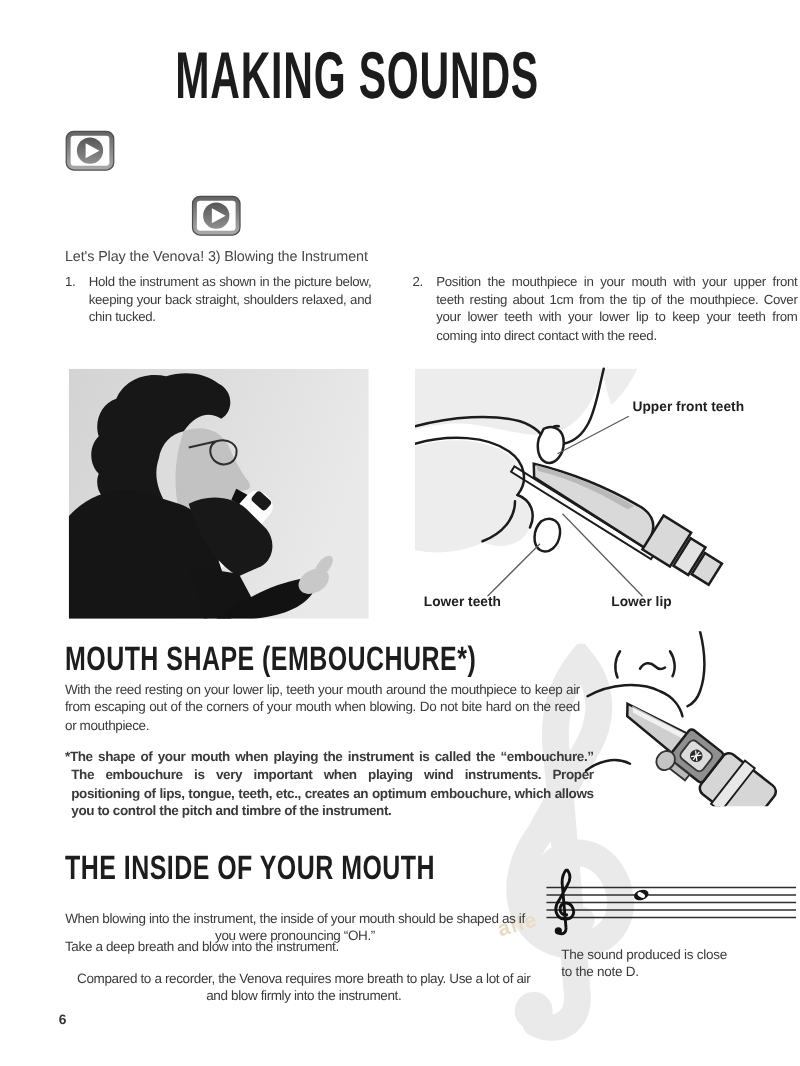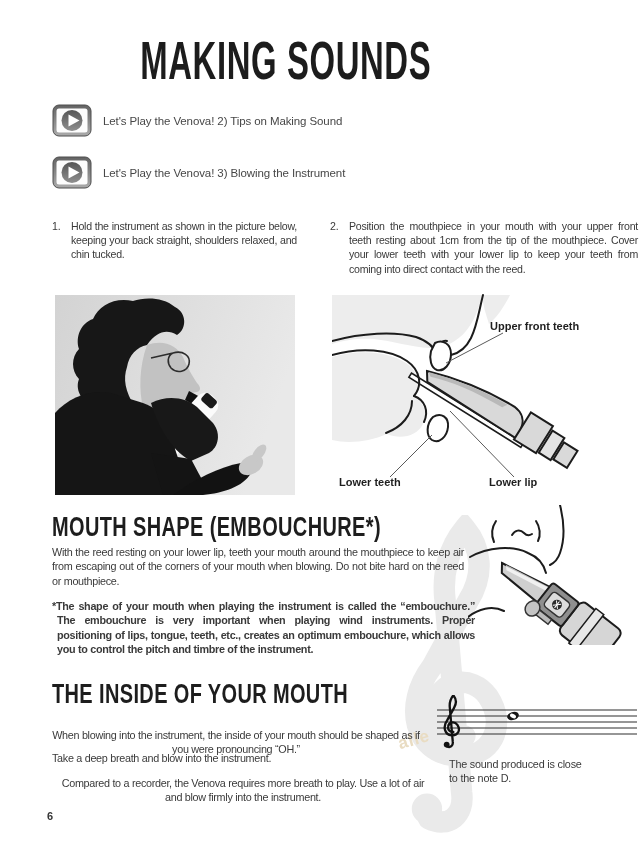--- a/index.html
+++ b/index.html
@@ -83,23 +83,22 @@
   <div class="content">
 
     <div class="title-wrap">
       <span class="title-text">MAKING SOUNDS</span>
     </div>
 
     <div class="video-row" style="top:104px;">
       <svg width="40" height="33" viewBox="0 0 40 33">
           <use href="#playIcon"></use>
         </svg>
-      <span class="video-label">Let's Play the Venova! 2) Tips on Making Sound</span>
-    </div>
-    <div class="video-row" style="top:156px;">
+    </div>
+    <div class="video-row" style="top:156px;flex-direction:column;">
       <svg width="40" height="33" viewBox="0 0 40 33">
           <use href="#playIcon"></use>
         </svg>
       <span class="video-label">Let's Play the Venova! 3) Blowing the Instrument</span>
     </div>
 
     <div class="step" style="left:52px;width:245px;">
       <span class="num">1.</span>
       <span class="txt">Hold the instrument as shown in the picture below, keeping your back straight, shoulders relaxed, and chin tucked.</span>
     </div>
@@ -165,21 +164,21 @@
 
         <path d="M103,50 C111,46 119,51 119,61 C119,71 112,79 105,77 C99,75 97,66 99,58 Z" fill="#ffffff" stroke="#1c1c1c" stroke-width="2"></path>
         <path d="M101,124 C109,119 117,124 116,134 C115,144 107,151 100,147 C94,143 94,131 101,124 Z" fill="#ffffff" stroke="#1c1c1c" stroke-width="2"></path>
 
         <g stroke="#5a5a5a" stroke-width="1">
           <line x1="171" y1="40" x2="114" y2="70"></line>
           <line x1="58" y1="184" x2="100" y2="142"></line>
           <line x1="182" y1="184" x2="118" y2="118"></line>
         </g>
       </svg>
-      <span class="diag-label" style="left:158px;top:27px;">Upper front teeth</span>
+      <span class="diag-label" style="left:174px;top:27px;">Upper front teeth</span>
       <span class="diag-label" style="left:7px;top:183px;text-align:center;">Lower teeth</span>
       <span class="diag-label" style="left:157px;top:183px;">Lower lip</span>
     </div>
 
     <div class="h2" style="top:514px;">
       <span>MOUTH SHAPE (EMBOUCHURE*)</span>
     </div>
     <div class="para" style="left:52px;top:545px;width:412px;">With the reed resting on your lower lip, teeth your mouth around the mouthpiece to keep air from escaping out of the corners of your mouth when blowing. Do not bite hard on the reed or mouthpiece.</div>
     <div class="footnote" style="left:52px;top:599px;width:418px;font-weight:bold;">*The shape of your mouth when playing the instrument is called the “embouchure.” The embouchure is very important when playing wind instruments. Proper positioning of lips, tongue, teeth, etc., creates an optimum embouchure, which allows you to control the pitch and timbre of the instrument.</div>
 

